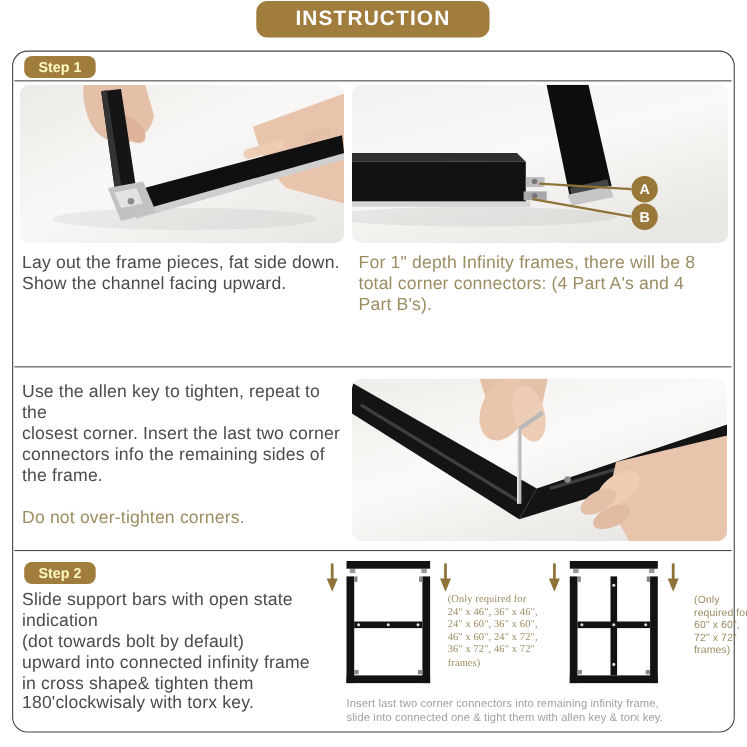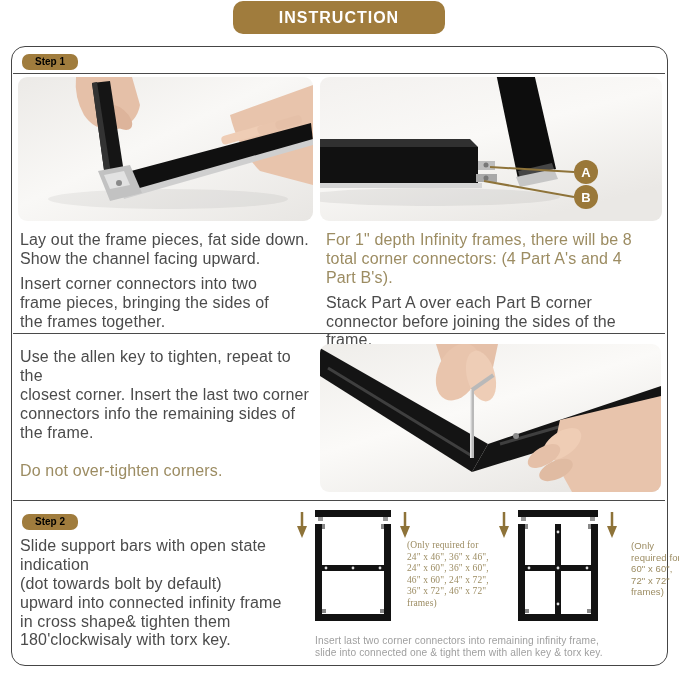--- a/index.html
+++ b/index.html
@@ -5,27 +5,27 @@
   html,body{margin:0;padding:0;}
   body{
     width:679px;height:679px;position:relative;background:#ffffff;
     font-family:"Liberation Sans", sans-serif;overflow:hidden;
   }
   .abs{position:absolute;}
   .header-bar{
     left:233px;top:1px;width:212px;height:33px;background:#A07C3D;
     border-radius:10px;display:flex;align-items:center;justify-content:center;
   }
-  .header-title{color:#fff;font-weight:bold;font-size:16px;letter-spacing:1px;}
+  .header-title{color:#fff;font-weight:bold;font-size:19px;letter-spacing:1px;}
   .page-border{
     left:11px;top:46px;width:655px;height:618px;border:1.3px solid #454545;
     border-radius:14px;background:#fff;
   }
   .badge{
-    background:#A07C3D;color:#000000;font-weight:bold;font-size:10px;
+    background:#A07C3D;color:#fef9c3;font-weight:bold;font-size:13px;
     border-radius:7px;padding:2px 13px 3px;display:inline-block;
   }
   .hr{height:1.2px;background:#4a4a4a;left:13px;width:652px;}
   .photo{border-radius:9px;overflow:hidden;}
   .photo svg{display:block;}
   .para{white-space:pre-line;font-size:16px;line-height:1.18;color:#4b4b4b;letter-spacing:0.15px;}
   .para + .para{margin-top:6px;}
   .gold-text{color:#9C8C62;}
   .note{white-space:pre-line;font-size:9.5px;line-height:1.22;color:#9C8C62;letter-spacing:0.1px;}
   .footnote{white-space:pre-line;font-size:10.2px;line-height:1.22;color:#9F9F9F;letter-spacing:0.1px;}
@@ -123,30 +123,25 @@
     <g>
       <circle cx="266" cy="120" r="12" fill="#9A7839"></circle>
       <text x="266" y="124.5" text-anchor="middle" class="callout-letter">B</text>
     </g>
   </svg>
 </div>
 
 <div class="abs" style="left:20px;top:231px;width:295px;">
   <div class="para">Lay out the frame pieces, fat side down.
 Show the channel facing upward.</div>
-  <div class="para">Insert corner connectors into two
-frame pieces, bringing the sides of
-the frames together.</div>
 </div>
 <div class="abs" style="left:326px;top:231px;width:336px;">
   <div class="para gold-text">For 1" depth Infinity frames, there will be 8
 total corner connectors: (4 Part A's and 4
 Part B's).</div>
-  <div class="para">Stack Part A over each Part B corner
-connector before joining the sides of the frame.</div>
 </div>
 
 <div class="abs hr" style="top:333px;"></div>
 
 <div class="abs" style="left:20px;top:348px;width:295px;">
   <div class="para">Use the allen key to tighten, repeat to the
 closest corner. Insert the last two corner
 connectors info the remaining sides of
 the frame.</div>
   <div class="para gold-text" style="margin-top:20px;">Do not over-tighten corners.</div>

